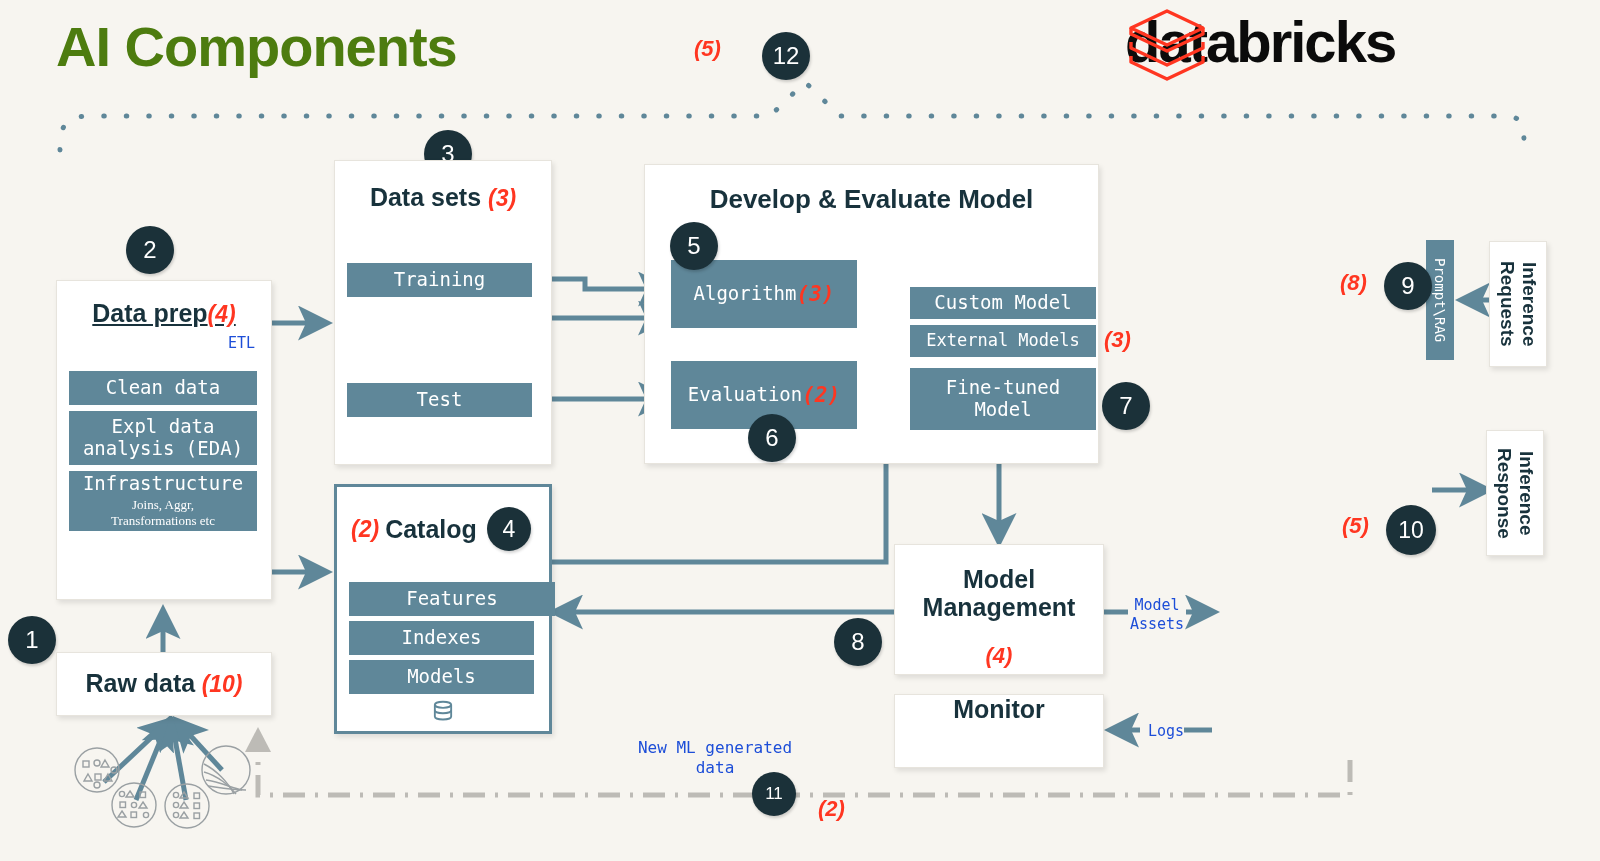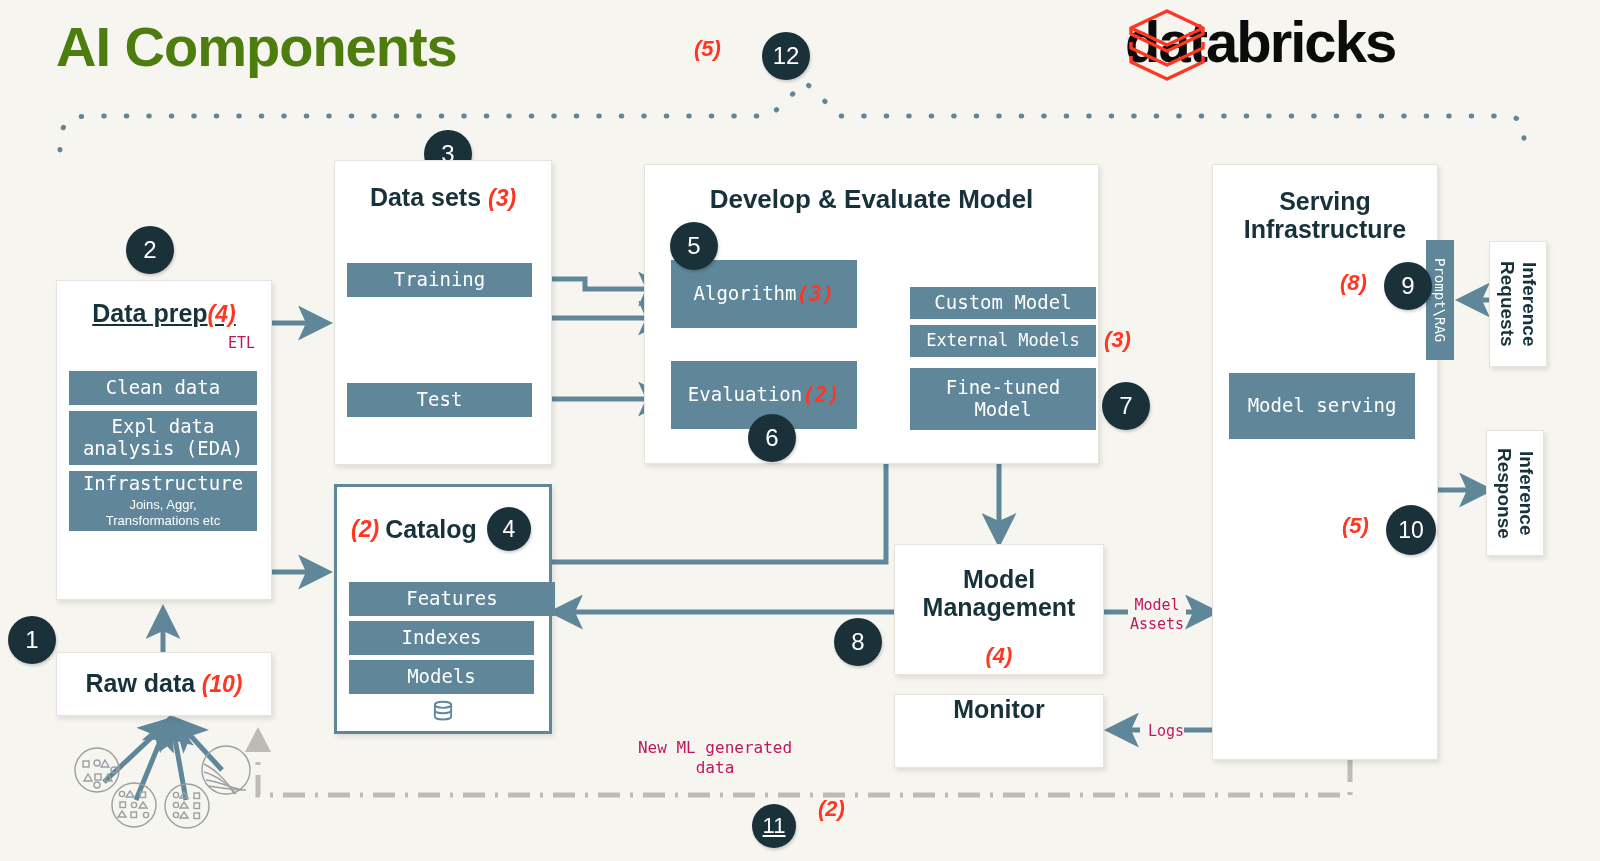--- a/index.html
+++ b/index.html
@@ -20,21 +20,21 @@
   }
   .logo-text{
     font-size:58px;font-weight:bold;color:#0b0b0b;letter-spacing:-2px;
   }
   .box-title{
     font-size:25px;font-weight:bold;color:#18323c;text-align:center;
     line-height:1.12;
   }
   .red{color:#ff3621;font-style:italic;font-weight:bold;}
   .red-note{color:#ff3621;font-style:italic;font-weight:bold;font-size:22px;}
-  .mono{font-family:Liberation Sans, sans-serif;}
+  .mono{font-family:Liberation Serif, serif;}
 
   
   .card{
     background:#ffffff;
     border:1px solid #e7e4dd;
     box-shadow:2px 3px 5px rgba(0,0,0,0.10);
   }
   .card.thick{
     border:3px solid #5f8799;
     box-shadow:2px 3px 5px rgba(0,0,0,0.10);
@@ -59,21 +59,21 @@
     background:#1b3139;color:#ffffff;
     display:flex;align-items:center;justify-content:center;
     font-weight:500;
     font-family:"Liberation Sans",sans-serif;
     box-shadow:1px 2px 3px rgba(0,0,0,0.18);
   }
 
   
   .cap{
     font-family:"DejaVu Sans Mono","Liberation Mono",monospace;
-    color:#be185d;font-size:15px;line-height:1.25;text-align:center;
+    color:#1d4ed8;font-size:15px;line-height:1.25;text-align:center;
   }
 
   
   .vtext{
     writing-mode:vertical-rl;
     text-orientation:mixed;
     display:flex;align-items:center;justify-content:center;
     font-weight:bold;color:#18323c;font-size:19px;line-height:1.15;
     text-align:center;
   }
@@ -294,25 +294,20 @@
   </div>
 
   <div class="abs cap" style="left:1128px;top:596px;width:58px;white-space:pre-line;">Model
 Assets</div>
 
   <div class="abs card" style="left:894px;top:694px;width:210px;height:74px;">
     <div class="box-title" style="">Monitor</div>
   </div>
   <div class="abs cap" style="left:1144px;top:722px;width:44px;">Logs</div>
 
-  <div class="abs card" style="left:1212px;top:164px;width:226px;height:596px;">
-    <div class="box-title" style="margin-top:22px;white-space:pre-line;">Serving
-Infrastructure</div>
-    <div class="abs chip" style="left:16px;top:208px;width:186px;height:66px;">Model serving</div>
-  </div>
 
   <div class="abs vtab" style="left:1426px;top:240px;width:28px;height:120px;">Prompt\RAG</div>
 
   <div class="abs red-note" style="left:1340px;top:270px;">(8)</div>
   <div class="abs badge" style="left:1384px;top:262px;width:48px;height:48px;font-size:24px;">9</div>
 
   <div class="abs red-note" style="left:1342px;top:513px;">(5)</div>
   <div class="abs badge" style="left:1386px;top:505px;width:50px;height:50px;font-size:23px;">10</div>
 
   <div class="abs card" style="left:1489px;top:241px;width:58px;height:126px;">
@@ -320,16 +315,16 @@
 Requests</div>
   </div>
 
   <div class="abs card" style="left:1486px;top:430px;width:58px;height:126px;">
     <div class="vtext" style="width:100%;height:100%;white-space:pre-line;">Inference
 Response</div>
   </div>
 
   <div class="abs cap" style="left:610px;top:738px;width:210px;white-space:pre-line;font-size:16px;">New ML generated
 data</div>
-  <div class="abs badge" style="left:752px;top:804px;width:44px;height:44px;font-size:22px;text-decoration:underline;">11</div>
+  <div class="abs badge" style="left:752px;top:772px;width:44px;height:44px;font-size:17px;">11</div>
   <div class="abs red-note" style="left:818px;top:796px;">(2)</div>
 
 </div>
 
 </body></html>

